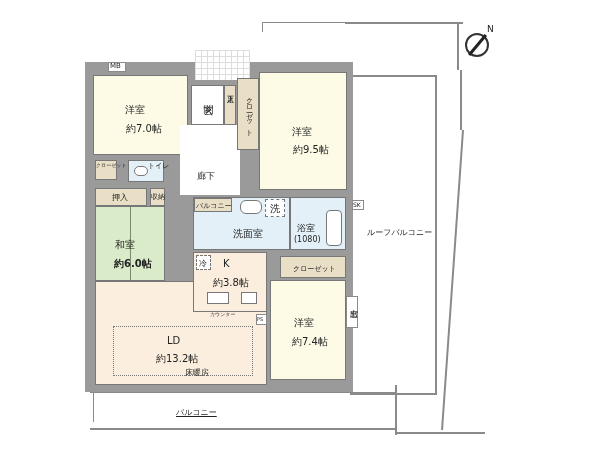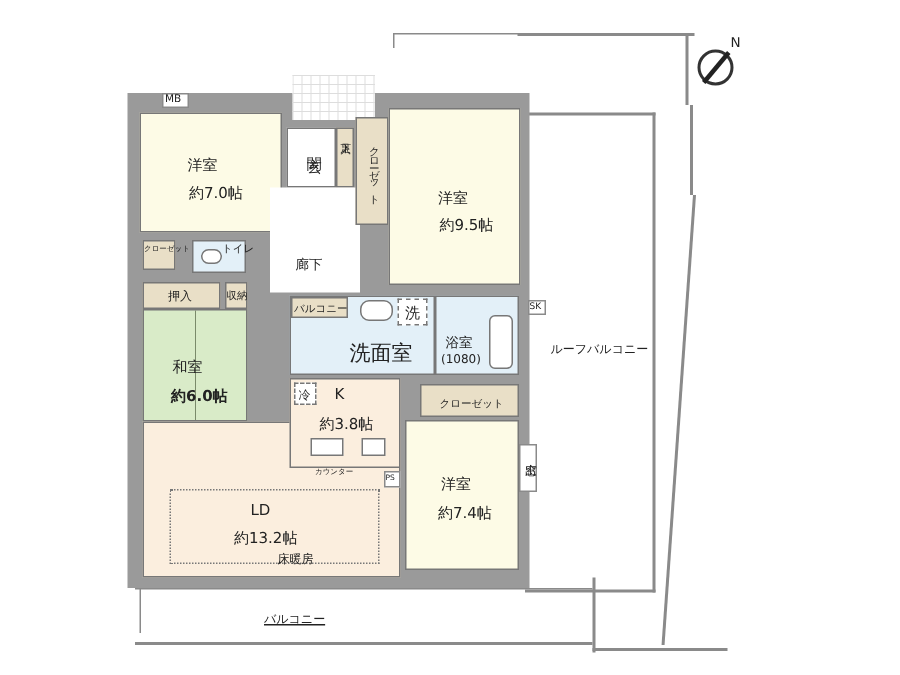--- a/index.html
+++ b/index.html
@@ -82,21 +82,21 @@
 <div class="abs room green" style="left:95px;top:206px;width:70px;height:75px;background-image:linear-gradient(90deg,transparent 34px,#7a8a6a 34px,#7a8a6a 35px,transparent 35px);"></div>
 <div class="lbl big" style="left:115px;top:238px;">和室</div>
 <div class="lbl sm" style="left:114px;top:257px;font-weight:bold;">約6.0帖</div>
 
 <div class="abs blue room" style="left:193px;top:197px;width:97px;height:53px;"></div>
 <div class="abs tan room" style="left:194px;top:198px;width:38px;height:14px;"></div>
 <div class="lbl xs" style="left:196px;top:201px;">バルコニー</div>
 <div class="abs white room" style="left:240px;top:200px;width:22px;height:14px;border-radius:6px;"></div>
 <div class="abs white" style="left:265px;top:199px;width:20px;height:18px;border:1px dashed #777;"></div>
 <div class="lbl sm" style="left:270px;top:202px;">洗</div>
-<div class="lbl sm" style="left:233px;top:227px;font-size:14px;">洗面室</div>
+<div class="lbl sm" style="left:233px;top:227px;font-size:10px;">洗面室</div>
 
 <div class="abs blue room" style="left:290px;top:197px;width:56px;height:53px;"></div>
 <div class="lbl sm" style="left:297px;top:222px;font-size:9px;">浴室</div>
 <div class="lbl xs" style="left:294px;top:235px;font-size:8px;">(1080)</div>
 <div class="abs white" style="left:326px;top:210px;width:16px;height:36px;border:1px solid #777;border-radius:4px;"></div>
 
 <div class="abs white thin" style="left:352px;top:200px;width:12px;height:10px;"></div>
 <div class="lbl xs" style="left:353px;top:201px;font-size:6px;">SK</div>
 
 <div class="abs tan room" style="left:280px;top:256px;width:66px;height:22px;"></div>

